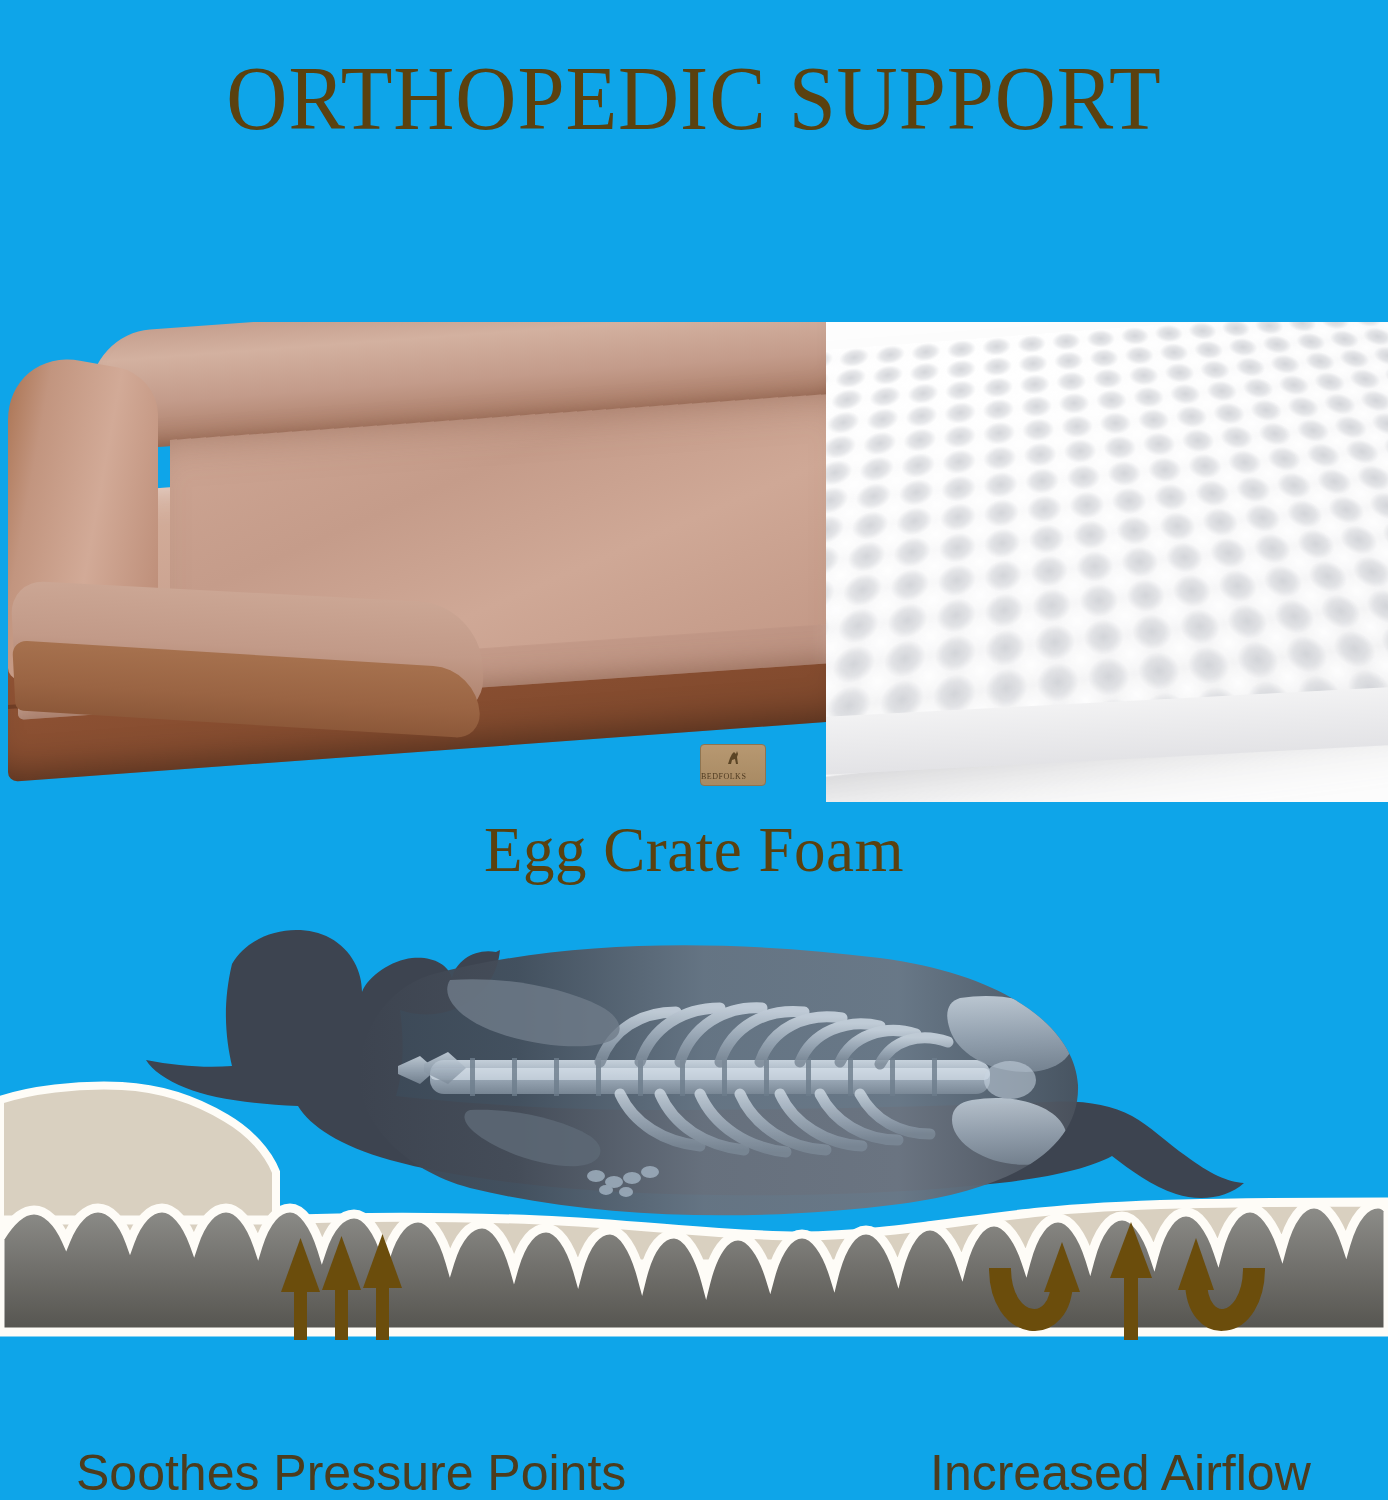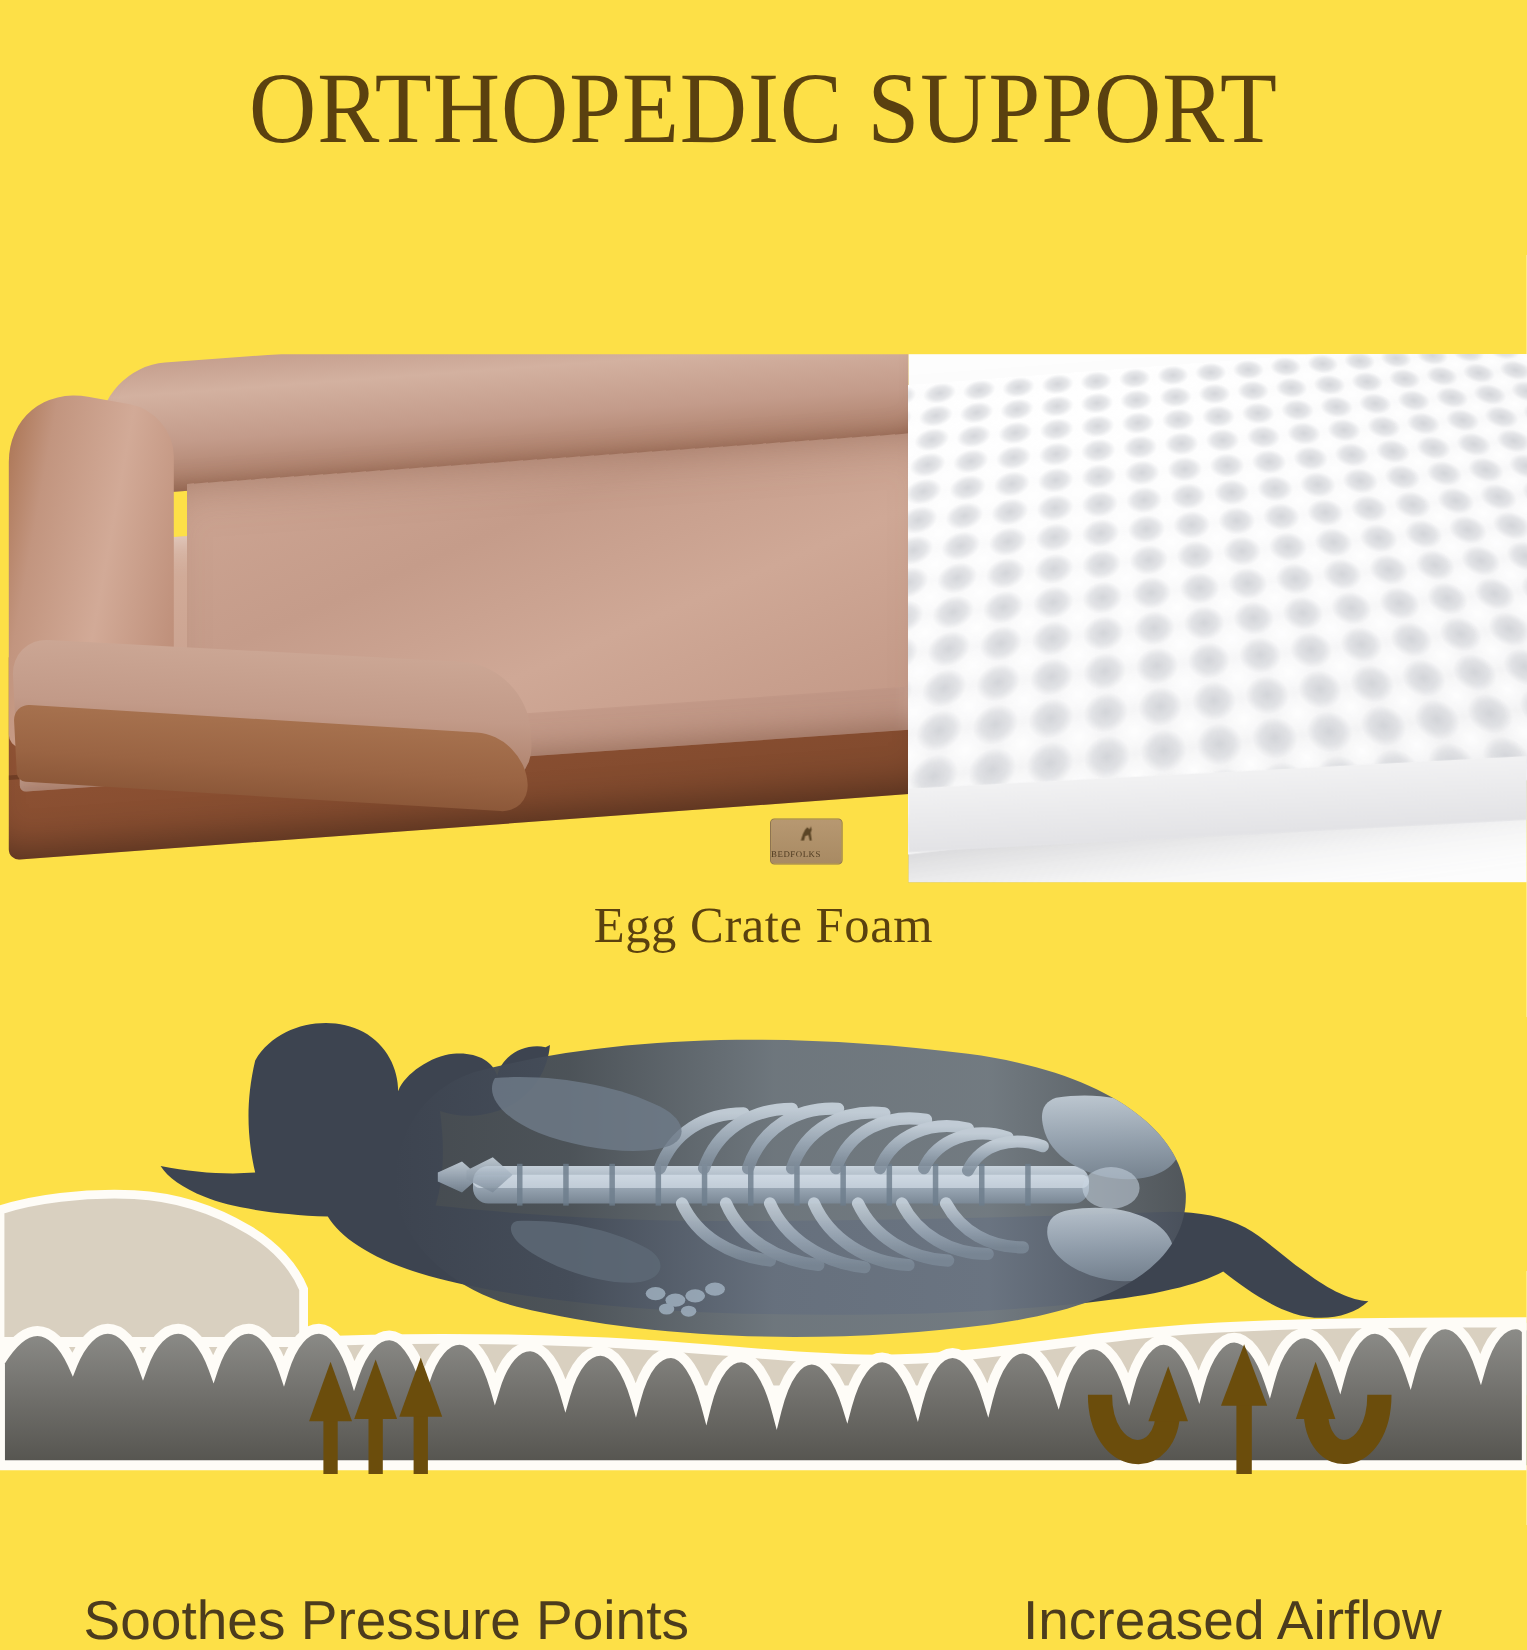--- a/index.html
+++ b/index.html
@@ -7,21 +7,21 @@
     padding: 0;
     background: #ffffff;
   }
   body {
     font-family: "Liberation Sans", sans-serif;
   }
   #page {
     position: relative;
     width: 1388px;
     height: 1500px;
-    background: #fde047;
+    background: #0ea5e9;
     overflow: hidden;
   }
 
   
   #title {
     position: absolute;
     left: 0;
     top: 52px;
     width: 1388px;
     text-align: center;
@@ -221,21 +221,21 @@
   }
 
   
   #foam-caption {
     position: absolute;
     left: 0;
     top: 814px;
     width: 1388px;
     text-align: center;
     font-family: "Liberation Serif", "DejaVu Serif", serif;
-    font-size: 46px;
+    font-size: 63px;
     color: #5a410f;
     letter-spacing: 0.5px;
   }
 
   
   #cross-section {
     position: absolute;
     left: 0;
     top: 920px;
     width: 1388px;

